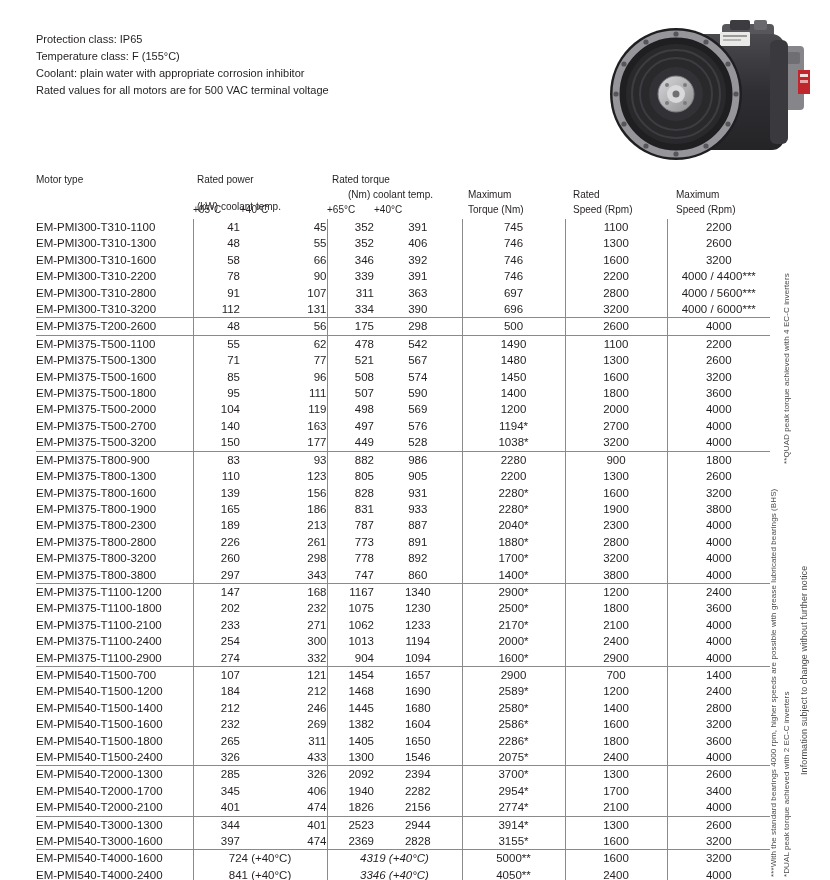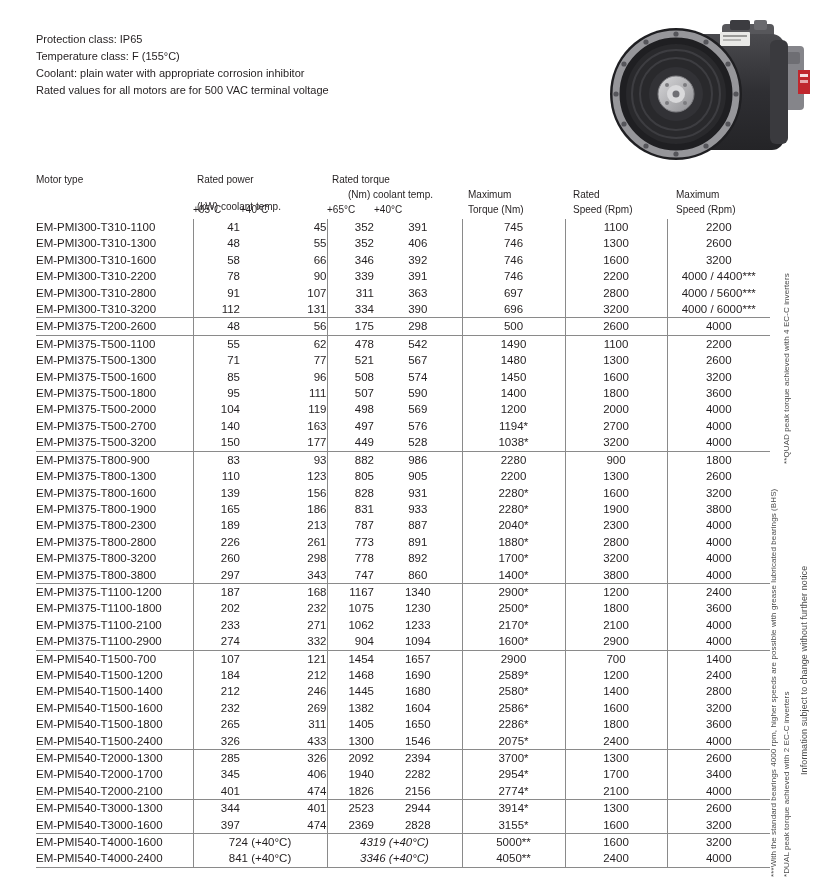--- a/index.html
+++ b/index.html
@@ -355,21 +355,21 @@
           <td class="bl c-p65">297</td>
           <td class="c-p40">343</td>
           <td class="bl c-t65">747</td>
           <td class="c-t40">860</td>
           <td class="bl c-ctr">1400*</td>
           <td class="bl c-ctr">3800</td>
           <td class="bl c-ctr">4000</td>
         </tr>
         <tr>
           <td class="c-type">EM-PMI375-T1100-1200</td>
-          <td class="bl c-p65">187</td>
+          <td class="bl c-p65">147</td>
           <td class="c-p40">168</td>
           <td class="bl c-t65">1167</td>
           <td class="c-t40">1340</td>
           <td class="bl c-ctr">2900*</td>
           <td class="bl c-ctr">1200</td>
           <td class="bl c-ctr">2400</td>
         </tr>
         <tr>
           <td class="c-type">EM-PMI375-T1100-1800</td>
           <td class="bl c-p65">202</td>
@@ -383,20 +383,30 @@
         <tr>
           <td class="c-type">EM-PMI375-T1100-2100</td>
           <td class="bl c-p65">233</td>
           <td class="c-p40">271</td>
           <td class="bl c-t65">1062</td>
           <td class="c-t40">1233</td>
           <td class="bl c-ctr">2170*</td>
           <td class="bl c-ctr">2100</td>
           <td class="bl c-ctr">4000</td>
         </tr>
+        <tr>
+          <td class="c-type">EM-PMI375-T1100-2400</td>
+          <td class="bl c-p65">254</td>
+          <td class="c-p40">300</td>
+          <td class="bl c-t65">1013</td>
+          <td class="c-t40">1194</td>
+          <td class="bl c-ctr">2000*</td>
+          <td class="bl c-ctr">2400</td>
+          <td class="bl c-ctr">4000</td>
+        </tr>
         <tr class="ge">
           <td class="c-type">EM-PMI375-T1100-2900</td>
           <td class="bl c-p65">274</td>
           <td class="c-p40">332</td>
           <td class="bl c-t65">904</td>
           <td class="c-t40">1094</td>
           <td class="bl c-ctr">1600*</td>
           <td class="bl c-ctr">2900</td>
           <td class="bl c-ctr">4000</td>
         </tr>

